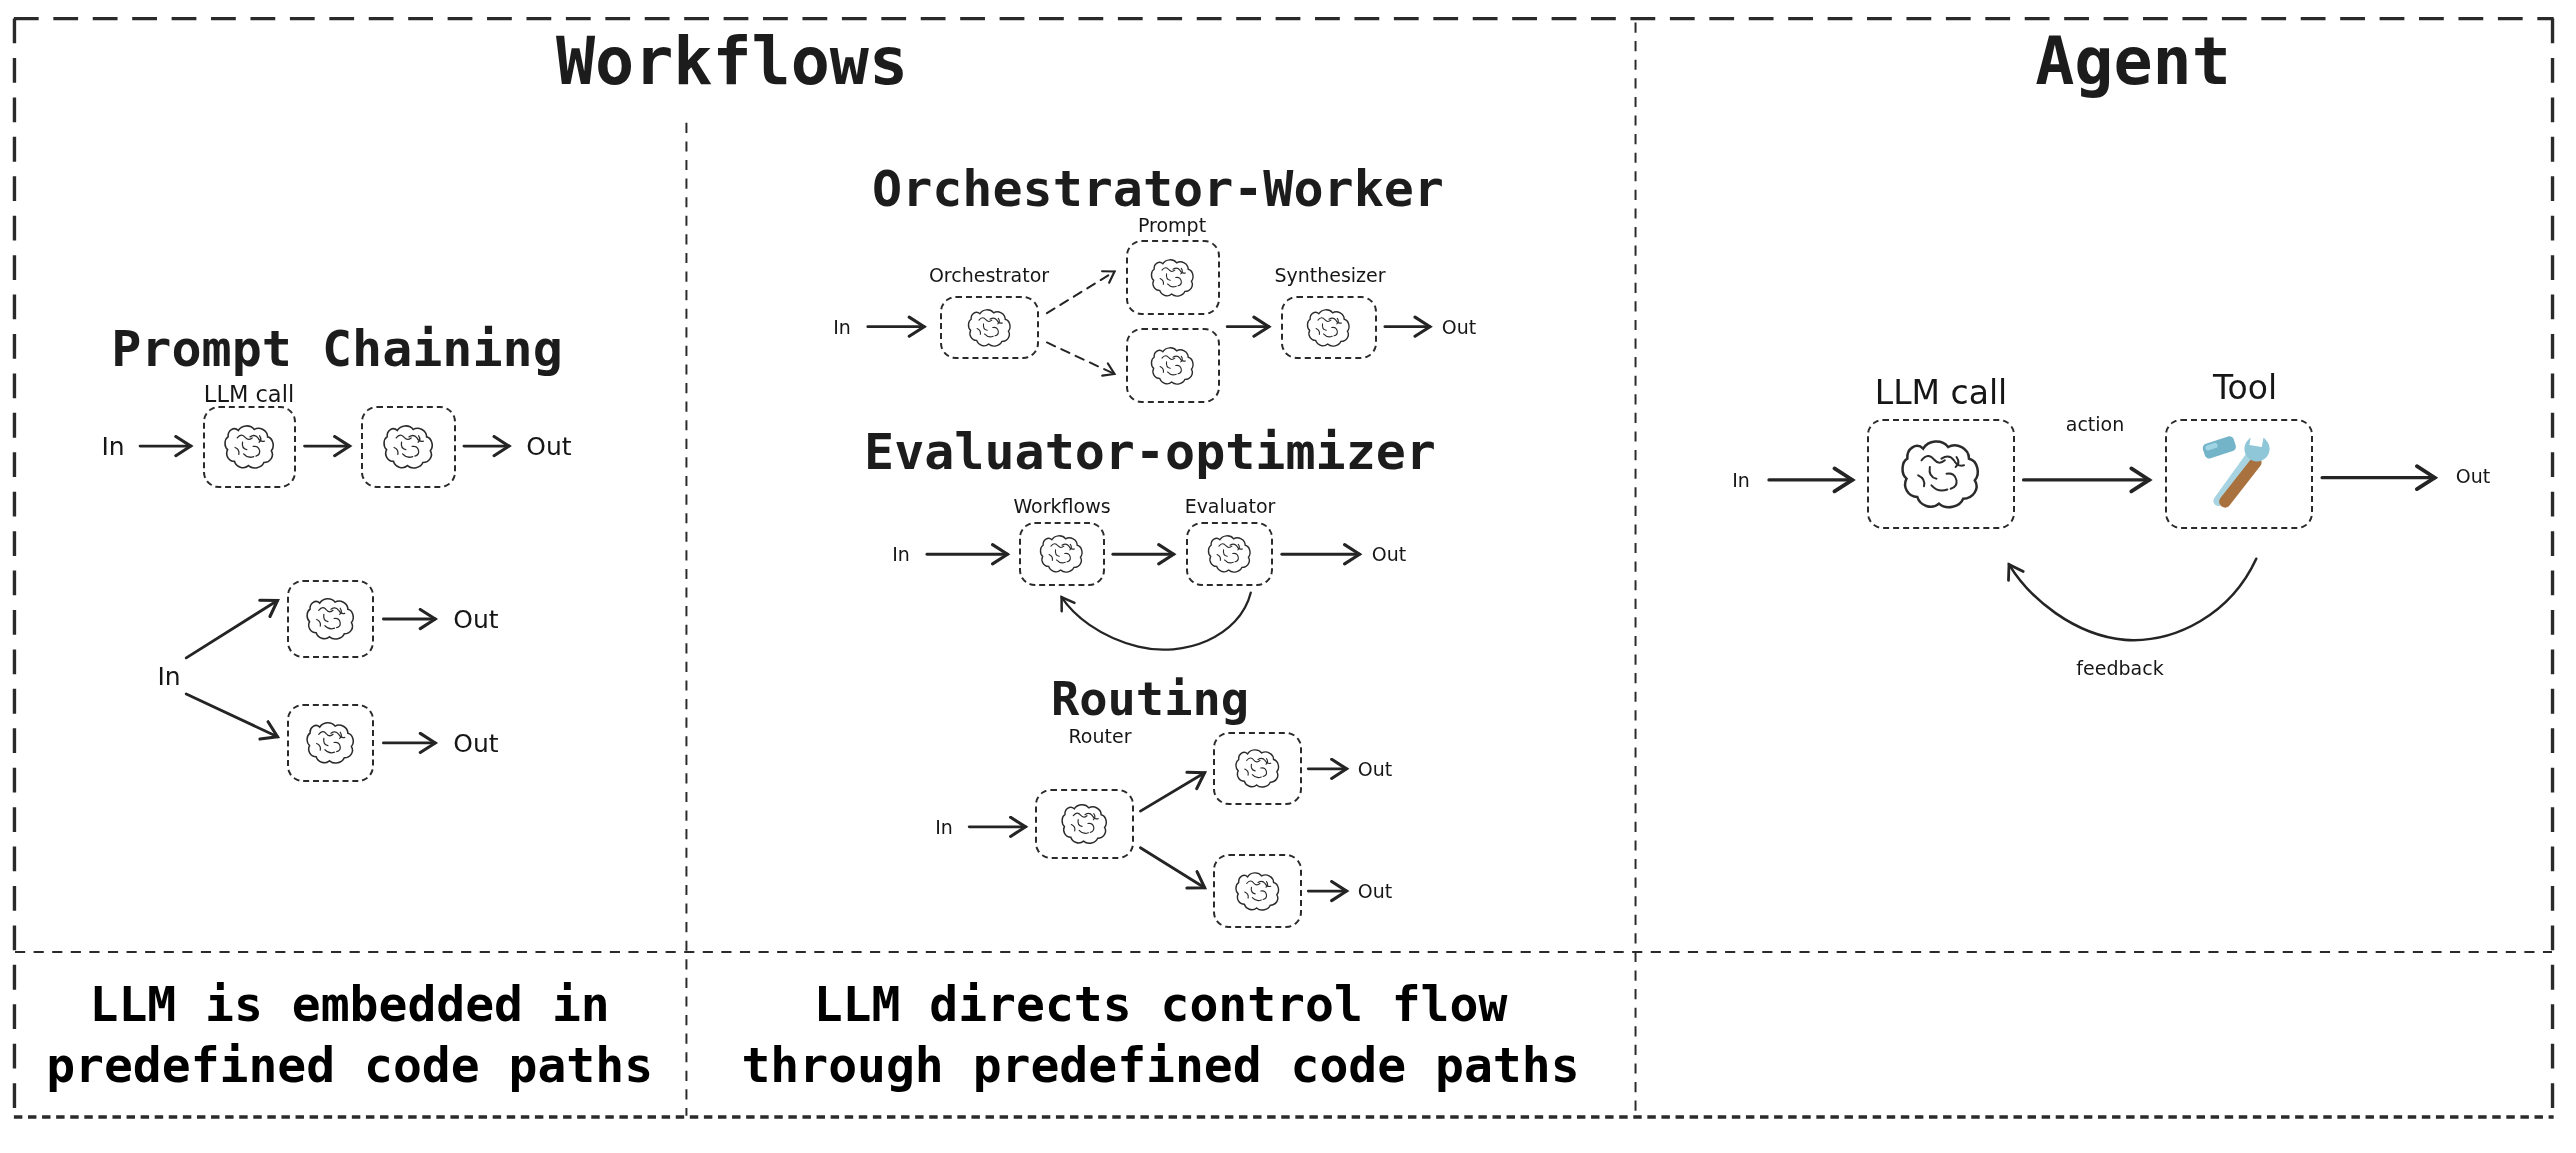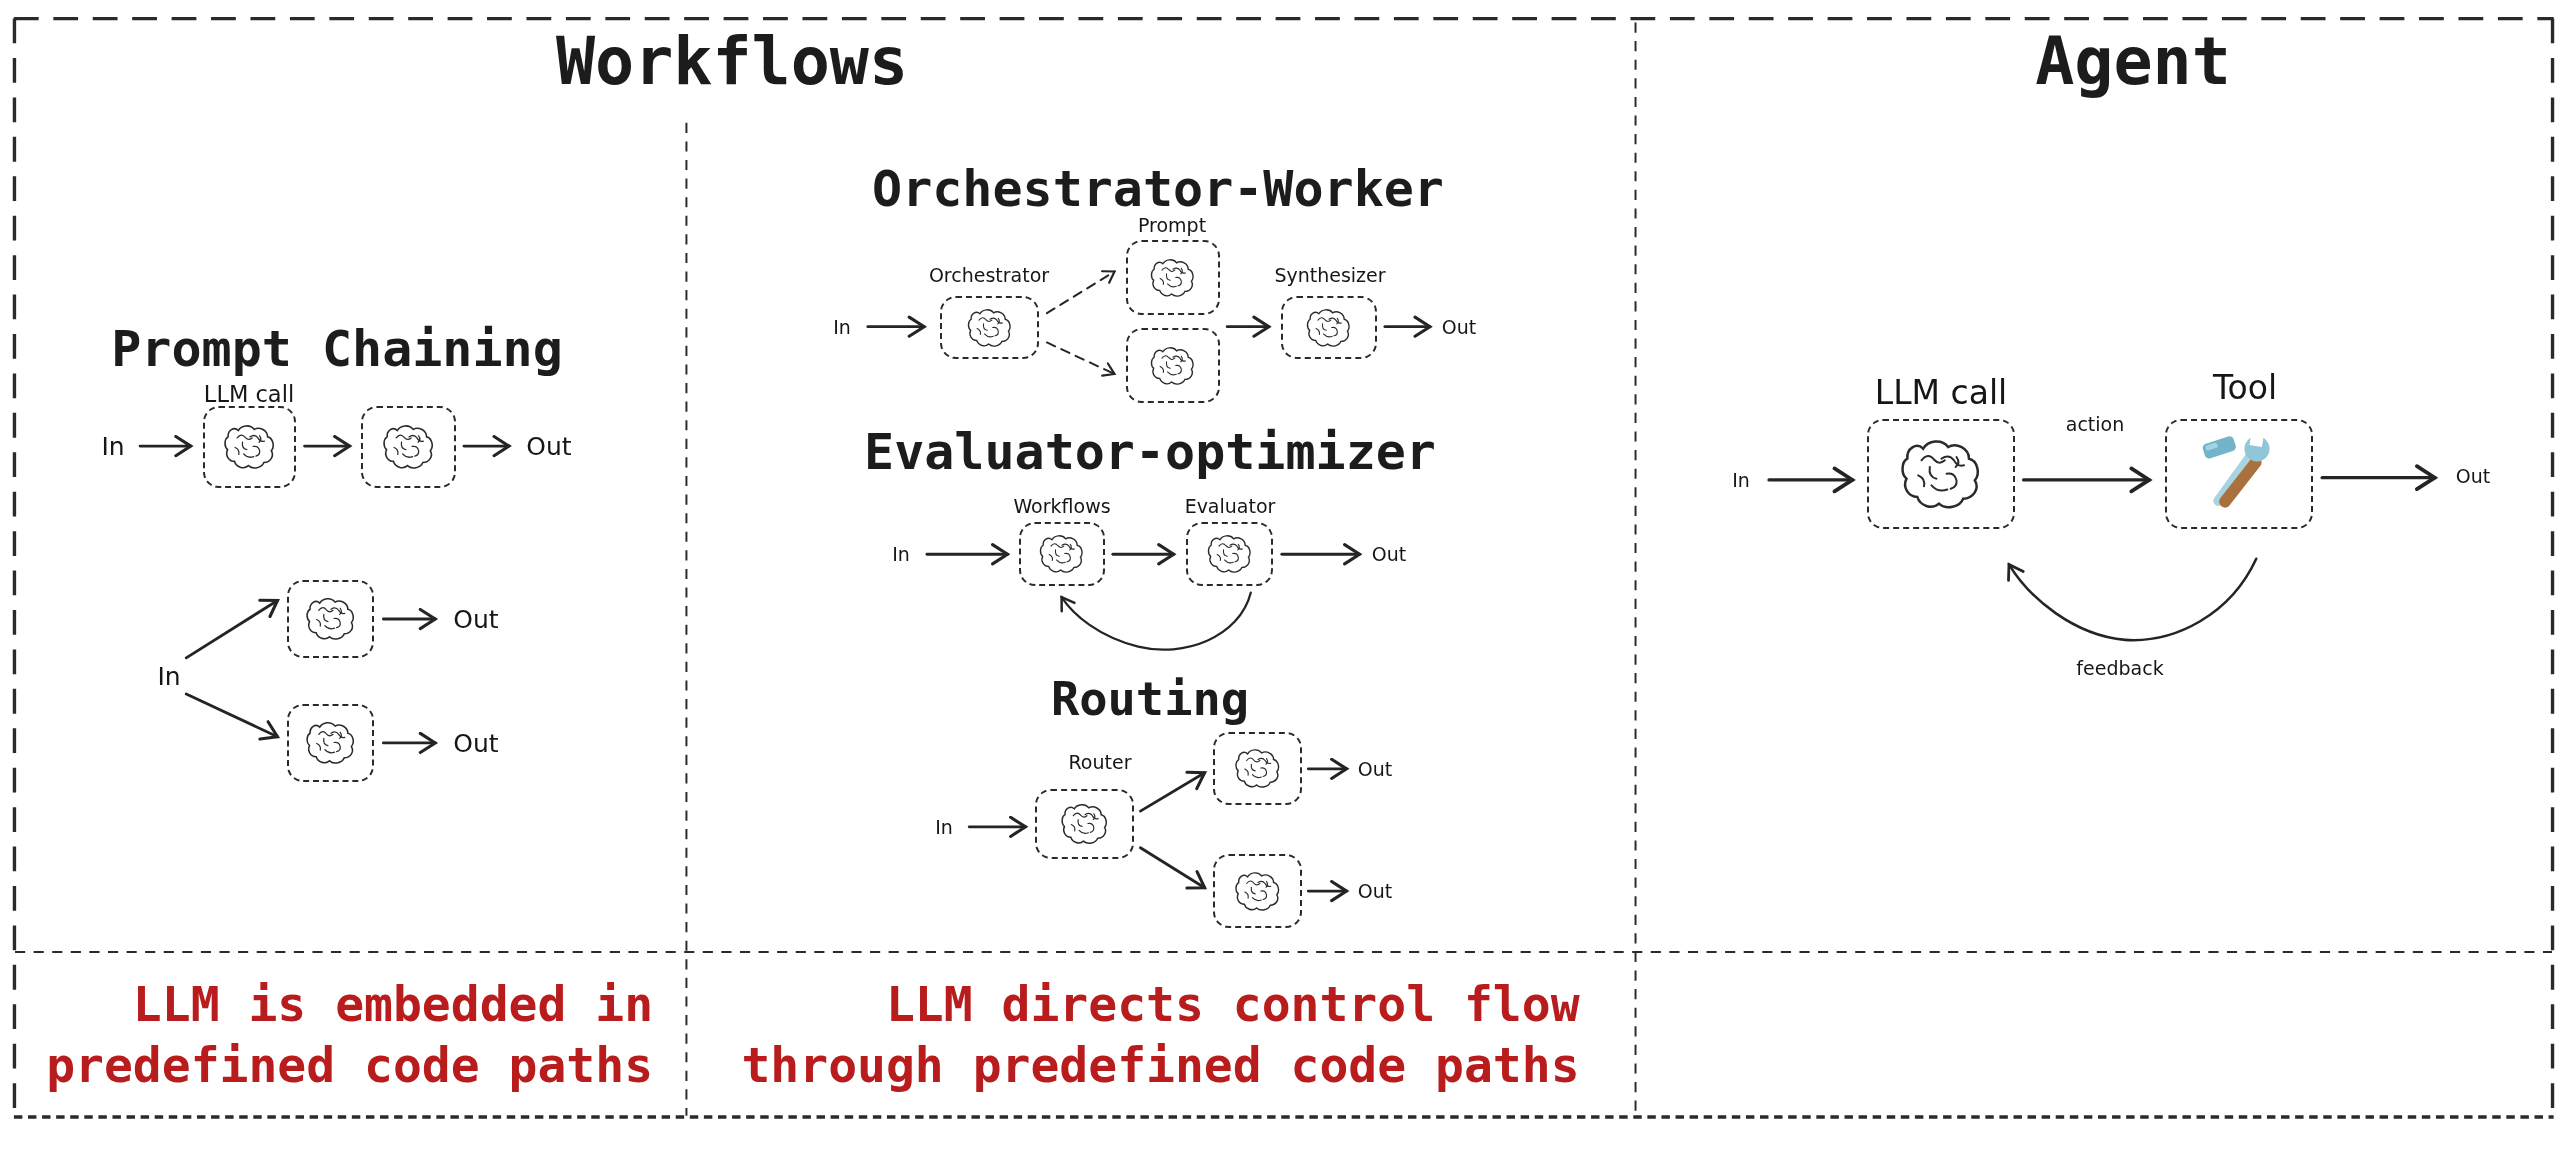--- a/index.html
+++ b/index.html
@@ -27,23 +27,23 @@
   .hand.s40{font-size:22.5px;}
   .hand.s44{font-size:25px;}
   .hand.s50{font-size:19px;}
   .hand.s58{font-size:33px;}
   .dbox{
     position:absolute;border:2.8px dashed #2a2a2a;border-radius:16px;background:#ffffff;
     display:flex;align-items:center;justify-content:center;box-sizing:border-box;
   }
   .caption{
     position:absolute;display:flex;align-items:center;justify-content:center;
-    text-align:right;white-space:pre-line;
+    text-align:center;white-space:pre-line;
     font-family:"DejaVu Sans Mono", monospace;font-weight:bold;font-size:48px;line-height:61px;
-    color:#b91c1c;
+    color:#000000;
   }
   .icon{display:block;}
 </style>
 </head>
 <body>
 
 <div class="canvas">
 
   <svg class="overlay" width="2576" height="1153" viewBox="0 0 4572 2047" xmlns="http://www.w3.org/2000/svg">
     <defs>
@@ -200,21 +200,21 @@
       </svg>
   </div>
   <div class="dbox" style="left:1186px;top:522px;width:87px;height:64px">
     <svg class="icon" width="46" height="42" viewBox="0 0 82 74">
         <use href="#brain"></use>
       </svg>
   </div>
   <div class="hand s34" style="left:1389px;top:554px">Out</div>
 
   <div class="heading small" style="left:1150px;top:672px">Routing</div>
-  <div class="hand s34" style="left:1100px;top:762px">Router</div>
+  <div class="hand s34" style="left:1100px;top:736px">Router</div>
   <div class="hand s34" style="left:944px;top:827px">In</div>
   <div class="dbox" style="left:1035px;top:789px;width:99px;height:70px">
     <svg class="icon" width="50" height="44" viewBox="0 0 88 78">
         <use href="#brain"></use>
       </svg>
   </div>
   <div class="dbox" style="left:1213px;top:732px;width:89px;height:73px">
     <svg class="icon" width="48" height="43" viewBox="0 0 86 76">
         <use href="#brain"></use>
       </svg>

